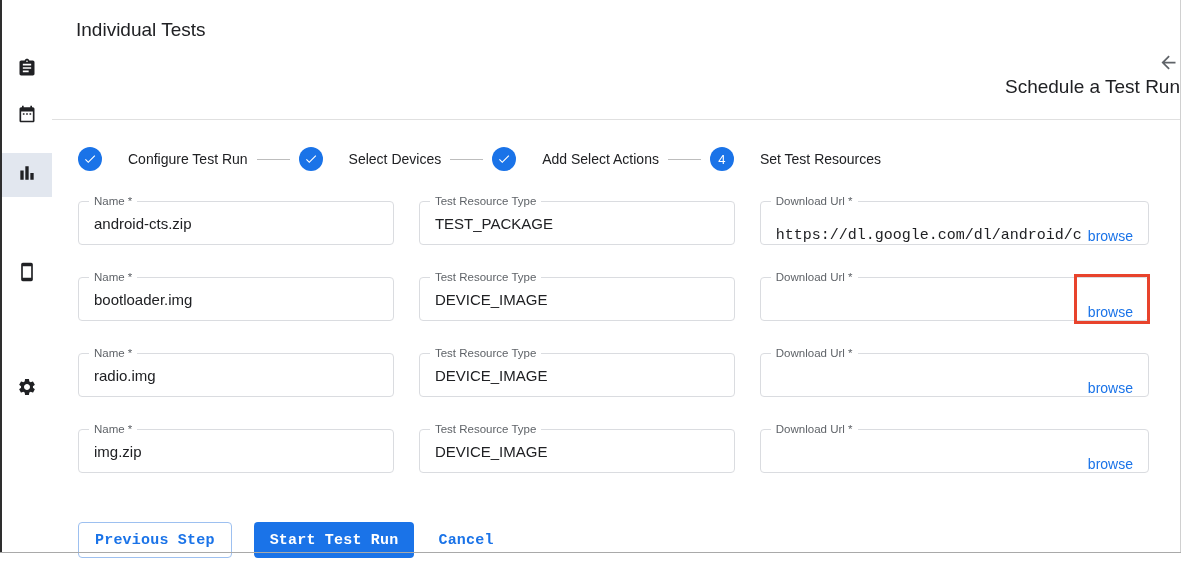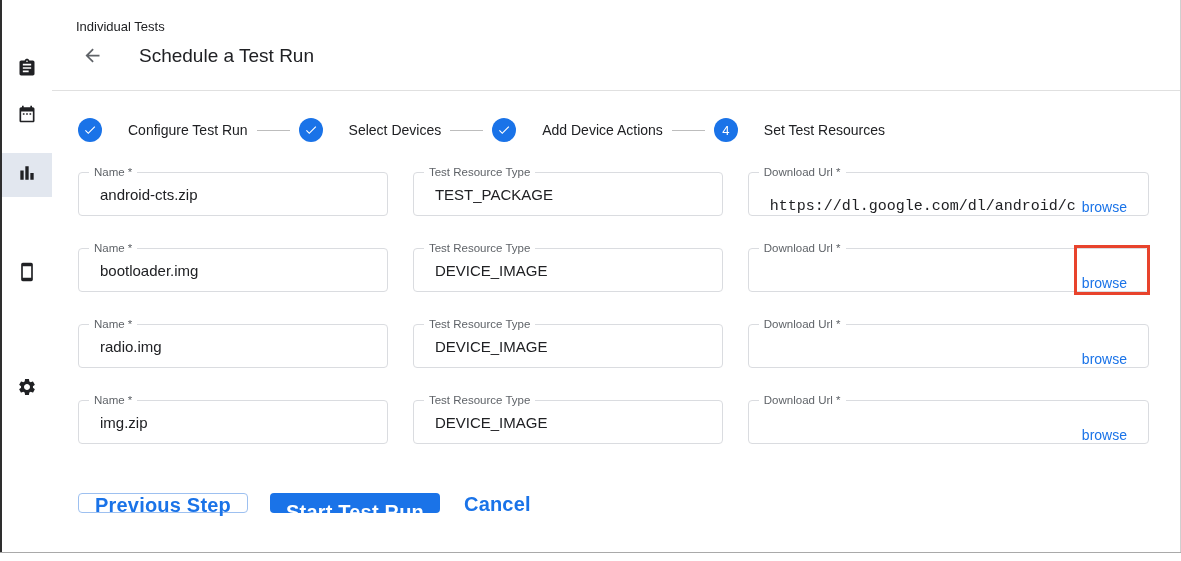--- a/index.html
+++ b/index.html
@@ -25,22 +25,22 @@
   .side-item svg{width:20px;height:20px;fill:currentColor;}
   .side-item.active{background:var(--active_nav_bg);}
   .si-tests{top:48px;}
   .si-plans{top:94px;}
   .si-runs{top:153px;}
   .si-devices{top:252px;}
   .si-settings{top:367px;}
 
   
   .main{position:absolute;left:52px;top:0;right:1px;bottom:9px;background:#fff;}
-  .breadcrumb{padding:19px 0 0 24px;font-size:13px;color:#202124;}
-  .title-row{display:flex;align-items:flex-start;padding:11px 0 0 28px;}
+  .breadcrumb{padding:19px 0 0 24px;font-size:19px;color:#202124;}
+  .title-row{display:flex;align-items:flex-end;padding:11px 0 0 28px;flex-direction:column;}
   .back-btn{background:none;border:none;cursor:pointer;color:#5f6368;width:24px;height:24px;padding:0;display:flex;align-items:center;justify-content:center;}
   .back-btn svg{width:21px;height:21px;fill:currentColor;}
   .page-title{font-size:19px;font-weight:400;color:#202124;margin-left:35px;}
   .divider{margin-top:21px;height:1px;background:#e0e0e0;}
 
   
   .stepper{display:flex;align-items:center;margin:27px 0 0 26px;}
   .step{display:flex;align-items:center;cursor:pointer;}
   .step-circle{width:24px;height:24px;border-radius:50%;background:var(--accent);display:flex;align-items:center;justify-content:center;flex:none;}
   .step-circle svg{width:14px;height:14px;fill:#fff;}
@@ -51,42 +51,42 @@
   
   .form-grid{
     margin:30px 31px 0 26px;
     display:grid;
     grid-template-columns:1fr 1fr 1fr;
     column-gap:25px;row-gap:32px;
   }
   .field{
     position:relative;height:44px;background:#fff;
     border:1px solid #dadce0;border-radius:4px;
-    display:flex;align-items:center;padding:0 21px;cursor:text;
+    display:flex;align-items:center;padding:0 15px;cursor:text;
   }
   .field-label{
     position:absolute;top:-7px;left:10px;background:#fff;
     padding:0 5px;font-size:11.5px;color:#5f6368;white-space:nowrap;cursor:default;
   }
   .field-value{
     font-size:15px;color:#202124;white-space:nowrap;overflow:hidden;
   }
   .url-field{justify-content:space-between;align-items:flex-end;}
   .url-field .field-value{flex:1;margin-right:6px;font-family:Liberation Mono, monospace;}
   .browse-link{
     color:var(--accent);font-size:14px;text-decoration:none;cursor:pointer;flex:none;margin-top:33px;
   }
   .highlight-box{
     position:absolute;top:-4px;bottom:-4px;right:-2px;width:76px;
     border:3px solid var(--highlight);pointer-events:none;
   }
 
   
   .actions{display:flex;align-items:center;margin:49px 0 0 26px;}
-  .btn{height:20px;border-radius:4px;font-size:20px;font-weight:600;font-family:Liberation Sans, sans-serif;cursor:pointer;letter-spacing:.2px;}
+  .btn{height:36px;border-radius:4px;font-size:15px;font-weight:600;font-family:Liberation Mono, monospace;cursor:pointer;letter-spacing:.2px;}
   .btn-outline{
     background:#fff;color:var(--accent);
     border:1px solid #9dc0f0;padding:0 16px;
   }
   .btn-filled{
     background:var(--accent);color:#fff;border:none;padding:8px 16px;margin-left:22px;
   }
   .btn-text{
     background:none;border:none;color:var(--accent);padding:0 8px;margin-left:16px;
   }
@@ -169,21 +169,21 @@
         </span>
         <span class="step-label">Select Devices</span>
       </div>
       <span class="step-line"></span>
       <div class="step">
         <span class="step-circle">
           <svg viewBox="0 0 24 24">
               <path d="M9 16.17L4.83 12l-1.42 1.41L9 19 21 7l-1.41-1.41z"></path>
             </svg>
         </span>
-        <span class="step-label">Add Device Actions</span>
+        <span class="step-label">Add Select Actions</span>
       </div>
       <span class="step-line"></span>
       <div class="step">
         <span class="step-circle">
           <span class="step-num">4</span>
         </span>
         <span class="step-label">Set Test Resources</span>
       </div>
     </div>
 

